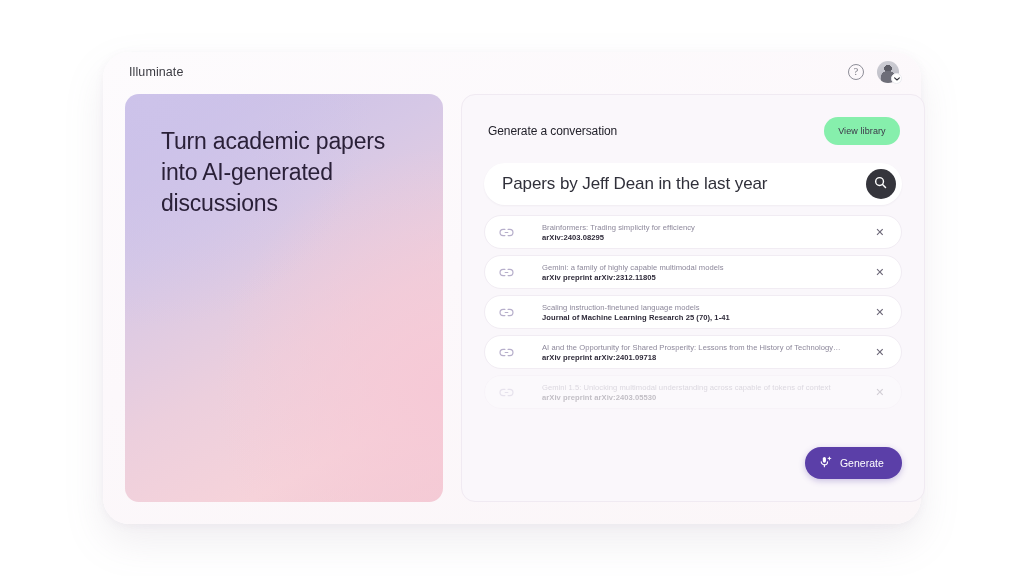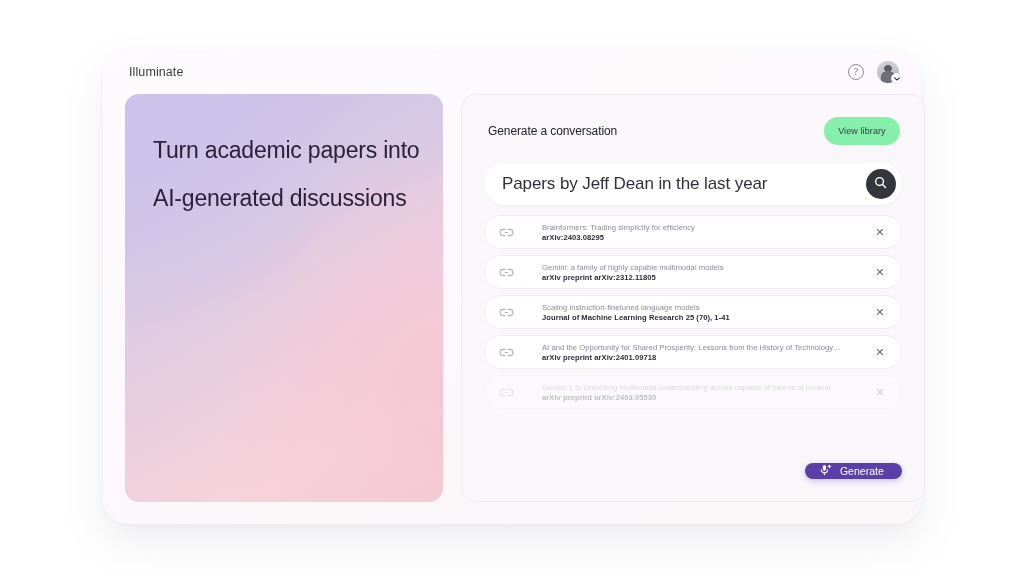--- a/index.html
+++ b/index.html
@@ -117,25 +117,25 @@
     position: relative;
     background:
       radial-gradient(120% 95% at 8% 2%, #cdc3ea 0%, rgba(205,195,234,0) 58%),
       radial-gradient(115% 95% at 100% 72%, #f6c9d6 0%, rgba(246,201,214,0) 62%),
       linear-gradient(152deg, #c7bee8 0%, #d6c8e6 30%, #eccfdd 60%, #f6d3da 82%, #f2ccd4 100%);
     overflow: hidden;
   }
 
   #hero-title {
     position: absolute;
-    left: 28px;
+    left: 36px;
     top: 32px;
     right: 22px;
     font-size: 23px;
-    line-height: 48px;
+    line-height: 31px;
     font-weight: 400;
     color: #2a2038;
     letter-spacing: -0.2px;
   }
 
   
   #generate-panel {
     flex: 1 1 auto;
     border-radius: 14px;
     background: #faf7fb;
@@ -275,21 +275,21 @@
 
   
   .generate-btn {
     position: absolute;
     right: 22px;
     bottom: 22px;
     background: #5b3fa8;
     color: #ffffff;
     border: none;
     border-radius: 22px;
-    height: 16px;
+    height: 32px;
     padding: 0 18px 0 14px;
     display: flex;
     align-items: center;
     gap: 8px;
     font-family: inherit;
     font-size: 10.5px;
     cursor: pointer;
     box-shadow: 0 2px 6px rgba(91, 63, 168, 0.3);
   }
 </style>

